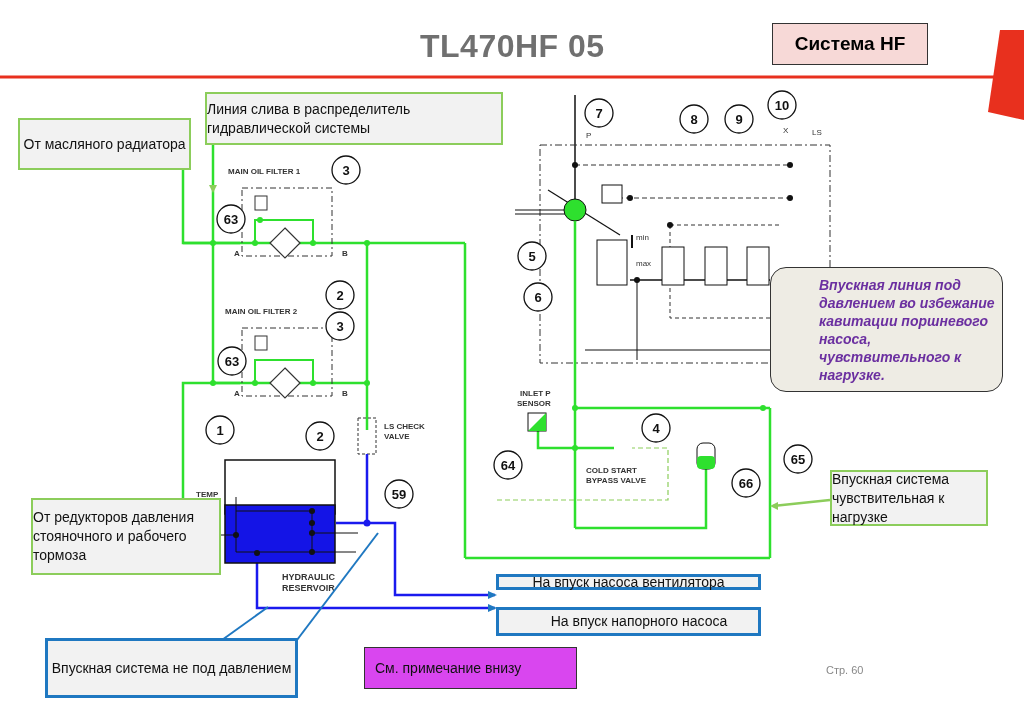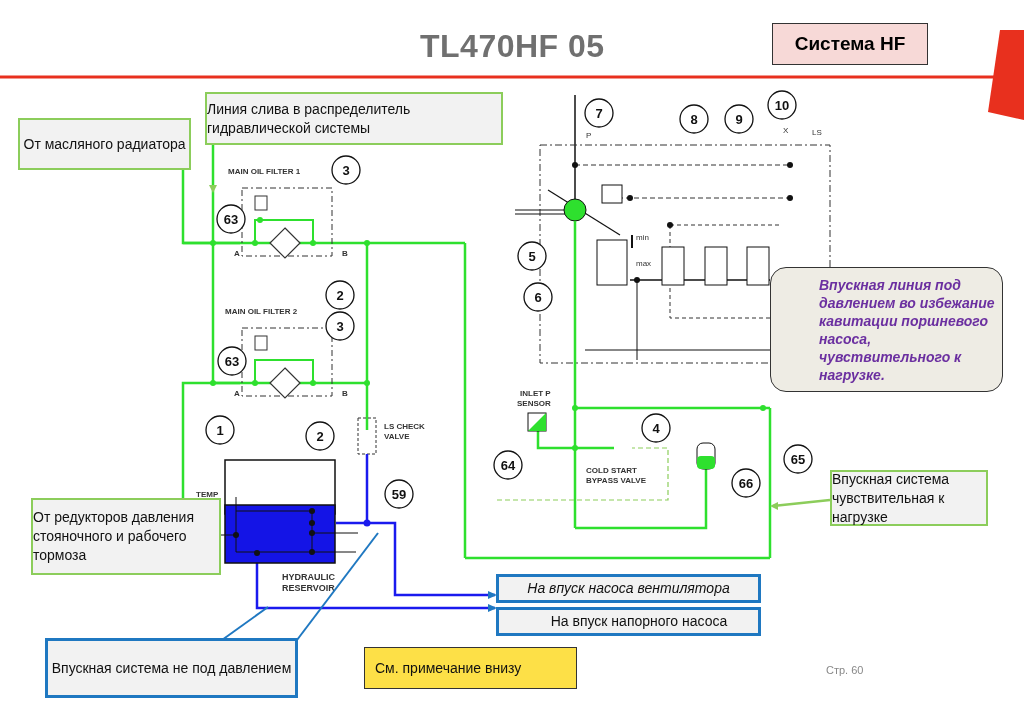--- a/index.html
+++ b/index.html
@@ -9,21 +9,21 @@
   .title { left: 420px; top: 28px; font-size: 32px; font-weight: bold; color: #707070;
            letter-spacing: 0.5px; }
   .sys-box { left: 772px; top: 23px; width: 156px; height: 42px; background: #f7d9d7;
              border: 1.5px solid #333; box-sizing: border-box; display: flex;
              align-items: center; justify-content: center; font-size: 19px; color: #000000; font-weight: bold; }
   .callout { position: absolute; box-sizing: border-box; display: flex; align-items: center;
              justify-content: center; text-align: left; font-size: 14px; line-height: 19px;
              color: #111; background: #f2f2f2; }
   .c-green { border: 2.5px solid #8ccd5b; }
   .c-blue { border: 3px solid #1f78c1; }
-  .c-dark { border: 1.5px solid #333; background: #fde047; justify-content: flex-start; padding-left: 10px; }
+  .c-dark { border: 1.5px solid #333; background: #d946ef; justify-content: flex-start; padding-left: 10px; }
   .c-round { border: 1.5px solid #333; background: #eeece4; border-radius: 16px;
              color: #6b2fa0; font-style: italic; font-weight: bold; font-size: 14px; line-height: 18px; padding-left: 48px; }
   .page-num { left: 826px; top: 664px; font-size: 11px; color: #888; }
   svg text { font-family: "Liberation Sans", sans-serif; }
   .lbl { font-size: 8px; font-weight: bold; fill: #333; }
   .num { font-size: 13px; font-weight: bold; fill: #111; }
 </style>
 </head>
 <body>
 
@@ -236,18 +236,18 @@
         <text class="num" x="746" y="488" text-anchor="middle">66</text>
       </g>
   </g>
 </svg>
 
 <div class="callout c-green" style="left:18px;top:118px;width:173px;height:52px;">От масляного радиатора</div>
 <div class="callout c-green" style="left:205px;top:92px;width:298px;height:53px;">Линия слива в распределитель гидравлической системы</div>
 <div class="callout c-green" style="left:7px;top:498px;width:190px;height:77px;margin-left:24px;">От редукторов давления стояночного и рабочего тормоза</div>
 <div class="callout c-round" style="left:770px;top:267px;width:233px;height:125px;">Впускная линия под давлением во избежание кавитации поршневого насоса, чувствительного к нагрузке.</div>
 <div class="callout c-green" style="left:830px;top:470px;width:158px;height:56px;">Впускная система чувствительная к нагрузке</div>
-<div class="callout c-blue" style="left:496px;top:574px;width:265px;height:29px;font-style:italic;">На впуск насоса вентилятора</div>
+<div class="callout c-blue" style="left:496px;top:574px;width:265px;height:16px;">На впуск насоса вентилятора</div>
 <div class="callout c-blue" style="left:496px;top:607px;width:265px;height:29px;padding-left:21px;">На впуск напорного насоса</div>
 <div class="callout c-blue" style="left:45px;top:638px;width:253px;height:60px;">Впускная система не под давлением</div>
 <div class="callout c-dark" style="left:364px;top:647px;width:213px;height:42px;">См. примечание внизу</div>
 
 <div class="abs page-num">Стр. 60</div>
 
 </body></html>

